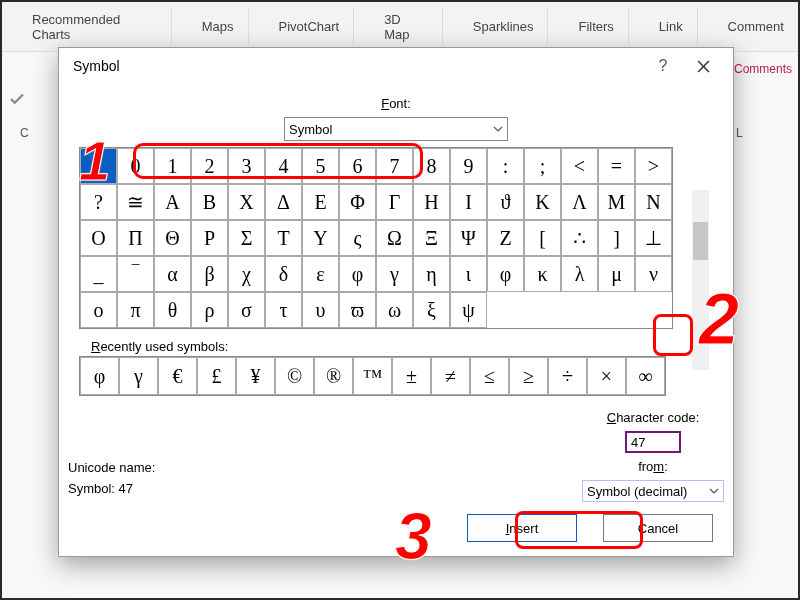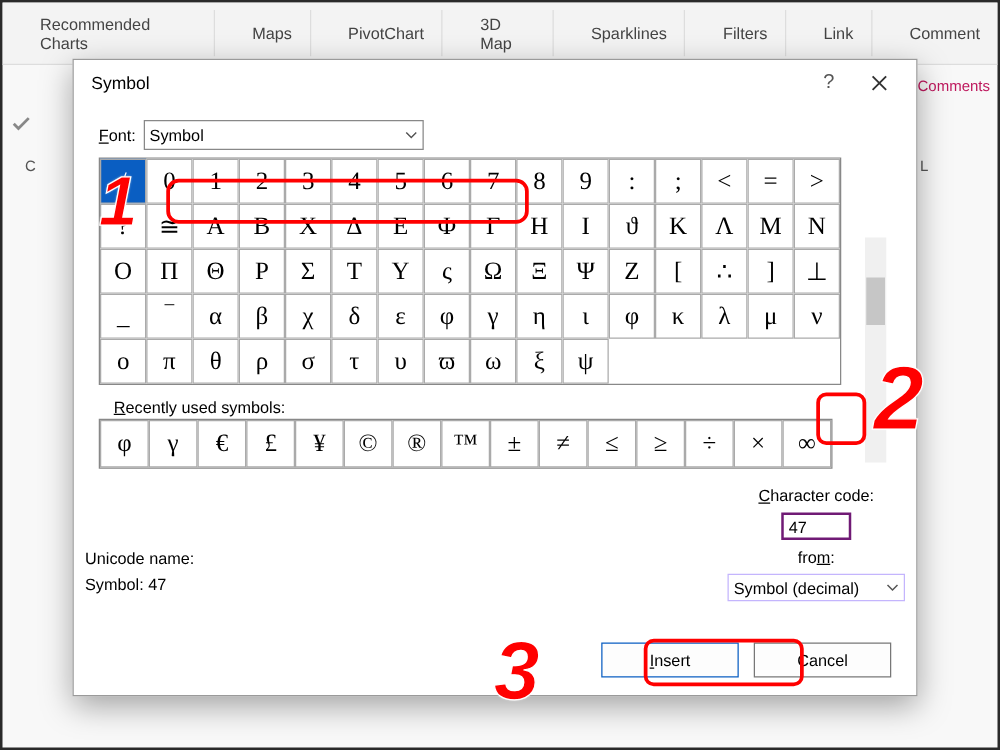--- a/index.html
+++ b/index.html
@@ -15,21 +15,21 @@
   }
   .titlebar { height: 36px; display:flex; align-items:center; padding:0 10px; }
   .titlebar .title { flex:1; font-size:14px; padding-left:4px;}
   .titlebar .btn { width:40px; height:30px; display:flex; align-items:center; justify-content:center; cursor:default;}
   .titlebar .help { font-size:16px; color:#555;}
   .titlebar .x svg { width:13px; height:13px;}
   .tabs { display:flex; gap:0; margin:0 16px; border-bottom:1px solid #bbb; position:relative; top:0;}
   .tab { padding:6px 14px 7px; border:1px solid transparent; border-bottom:none; cursor:default; position:relative; top:1px; background:#fff;}
   .tab.active { border-color:#bbb; border-bottom:1px solid #fff;}
   .tab .ul { text-decoration: underline; }
-  .fontrow { display:flex; align-items:center; gap:6px; margin:12px 20px 6px;}
+  .fontrow { display:flex; align-items:center; gap:6px; margin:12px 20px 6px;flex-direction:column;}
   .fontrow label { font-size:13px;}
   .fontrow .combo { display:flex; align-items:center; border:1px solid #888; height:24px; width:224px; padding:0 4px; justify-content:space-between;}
   .fontrow .combo .chev svg{width:10px;height:10px;}
   .hl1 { position:absolute; border:3px solid #ff0000; border-radius:10px; pointer-events:none;}
   .hl-font { left:74px; top:95px; width:290px; height:36px;}
   .hl-phi { left:594px; top:266px; width:40px; height:42px; border-radius:8px;}
   .hl-insert { left:456px; top:463px; width:128px; height:38px; border-radius:8px;}
   .num { position:absolute; font-weight:900; font-style:italic; color:#ff0000; font-size:56px; -webkit-text-stroke:1px #fff; text-shadow:0 0 2px #fff;}
   .n1 { left:20px; top:80px;}
   .n2 { left:640px; top:230px; font-size:72px;}
@@ -40,21 +40,21 @@
   .scrollbar { position:absolute; right:24px; top:142px; width:17px; height:180px; background:#f0f0f0;}
   .scrollbar .thumb{ position:absolute; top:32px; left:1px; width:15px; height:38px; background:#c6c6c6;}
   .recentlbl { margin:10px 32px 2px; font-size:13px;}
   .recentwrap { margin:2px 20px 0; display:grid; grid-template-columns: repeat(15, 39px); grid-auto-rows:38px; border:1px solid #888; width:fit-content;}
   .rcell { border:1px solid #aaa; display:flex; align-items:center; justify-content:center; font-family: "Times New Roman", serif; font-size:20px;}
   .meta { display:flex; justify-content:space-between; align-items:flex-end; margin:14px 9px 0;}
   .meta .left div{ margin-bottom:6px;}
   .meta .right { display:flex; align-items:center; gap:6px;flex-direction:column;}
   .meta input.cc { width:56px; height:22px; border:2px solid #701a75; padding:0 4px;}
   .meta .fromcombo { display:flex; align-items:center; justify-content:space-between; width:142px; height:22px; border:1px solid #c4b5fd; padding:0 4px;}
-  .dlgbtns { position:absolute; bottom:14px; right:20px; display:flex; gap:12px;}
+  .dlgbtns { position:absolute; bottom:14px; right:20px; display:flex; gap:26px;}
   .dlgbtn { width:110px; height:28px; border:1px solid #777; background:#fdfdfd; display:flex; align-items:center; justify-content:center; cursor:default;}
   .dlgbtn.primary { border:1px solid #0a5ec2;}
   .ul { text-decoration: underline;}
   .comments { position:absolute; right:6px; top:60px; font-size:12px; color:#be185d;margin-left:40px;}
   .colL { position:absolute; left:734px; top:124px; font-size:12px; color:#555;}
   .colC { position:absolute; left:18px; top:124px; font-size:12px; color:#555;}
   .fxbar { position:absolute; left:6px; top:86px; height:24px; display:flex; align-items:center;}
   .fxbar .chk svg{width:18px;height:18px; stroke:#888;}
 </style>
 </head>

